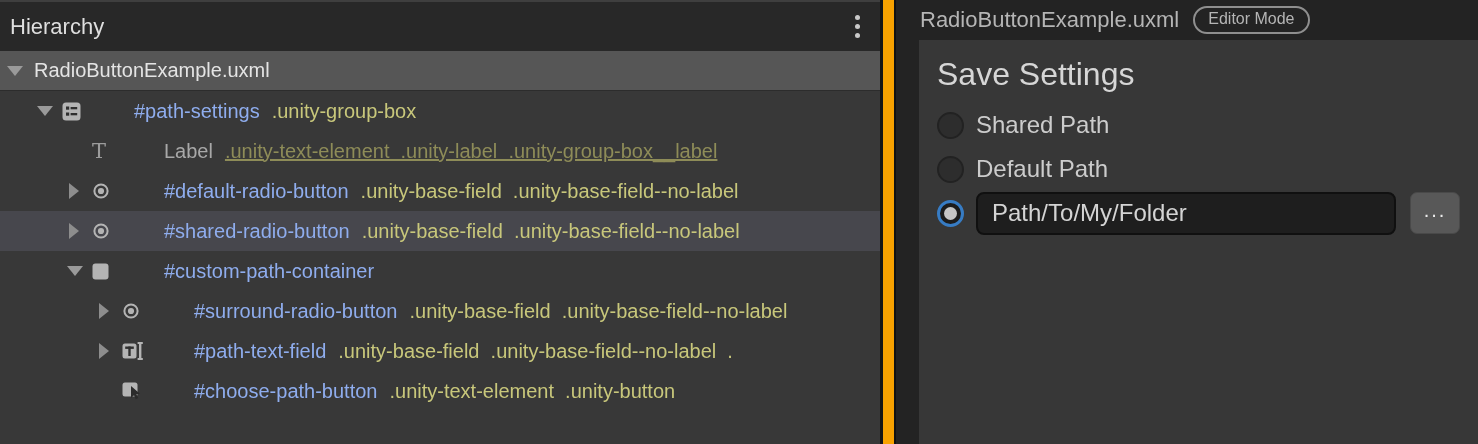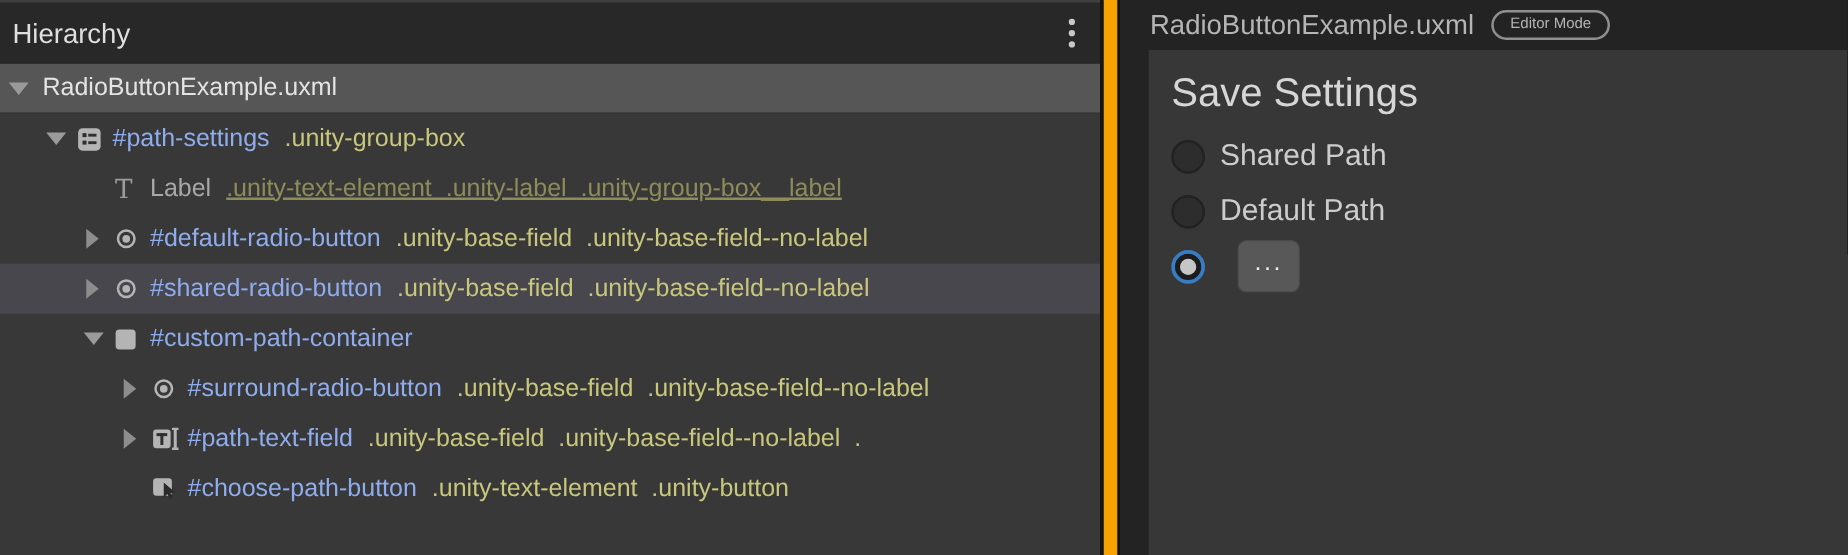--- a/index.html
+++ b/index.html
@@ -25,40 +25,40 @@
   }
   .tree-row.root{background:#565656;border-bottom:1px solid #2c2c2c;color:#e4e4e4;}
   .tree-row.hover{background:#47474d;}
   .indent0{padding-left:6px;} .indent1{padding-left:36px;}
   .indent2{padding-left:66px;} .indent3{padding-left:96px;}
   .arrow{width:26px;flex:0 0 26px;display:flex;align-items:center;justify-content:flex-start;}
   .arrow.expanded::before{content:"";border-left:8px solid transparent;border-right:8px solid transparent;border-top:10px solid #9a9a9a;margin-left:1px;}
   .arrow.collapsed::before{content:"";border-top:8px solid transparent;border-bottom:8px solid transparent;border-left:10px solid #8d8d8d;margin-left:3px;}
   .arrow.none::before{content:"";}
   .ticon{width:28px;flex:0 0 28px;display:flex;align-items:center;justify-content:flex-start;}
-  .el-name{color:#8fadee;}
+  .el-name{color:#8fadee;margin-left:44px;}
   .el-name.plain{color:#a8a8a8;}
   .root-label{margin-left:2px;}
   .el-classes{color:#c8c77b;margin-left:12px;white-space:pre;}
   .el-classes.dim{color:#8e8c58;text-decoration:underline;}
   .serif-t{font-family:"DejaVu Serif","Liberation Serif",serif;font-size:21px;color:#9c9c9c;line-height:1;}
   
   .divider{width:16px;flex:0 0 16px;display:flex;}
   .divider .dark-l{width:3px;background:#151515;}
   .divider .orange{width:11px;background:#F8A200;}
   .divider .dark-r{width:2px;background:#121212;}
   
   .right-panel{flex:1;background:#232323;position:relative;overflow:hidden;}
   .viewport-header{
     position:absolute;top:0;left:0;right:0;height:40px;
     display:flex;align-items:center;padding-left:24px;gap:14px;
   }
   .viewport-title{color:#b5b5b5;font-size:22px;}
   .mode-badge{
-    border:2px solid #8f8f8f;border-radius:16px;color:#b5b5b5;font-size:12px;
+    border:2px solid #8f8f8f;border-radius:16px;color:#b5b5b5;font-size:16px;
     padding:1px 13px 3px 13px;line-height:1.3;
   }
   .canvas{
     position:absolute;left:23px;top:40px;right:0;bottom:0;background:#373737;
     padding:14px 0 0 18px;
   }
   .group-title{color:#d6d6d6;font-size:32px;margin:2px 0 10px 0;}
   .radio-row{display:flex;align-items:center;height:44px;}
   .radio{
     width:27px;height:27px;flex:0 0 27px;border-radius:50%;
@@ -223,18 +223,19 @@
         <span class="radio-label">Shared Path</span>
       </div>
 
       <div class="radio-row">
         <span class="radio"></span>
         <span class="radio-label">Default Path</span>
       </div>
 
       <div class="radio-row">
         <span class="radio checked"></span>
+        <input class="path-field" value="Path/To/My/Folder" style="">
         <button class="browse-btn">...</button>
       </div>
     </div>
   </div>
 
 </div>
 
 </body></html>

